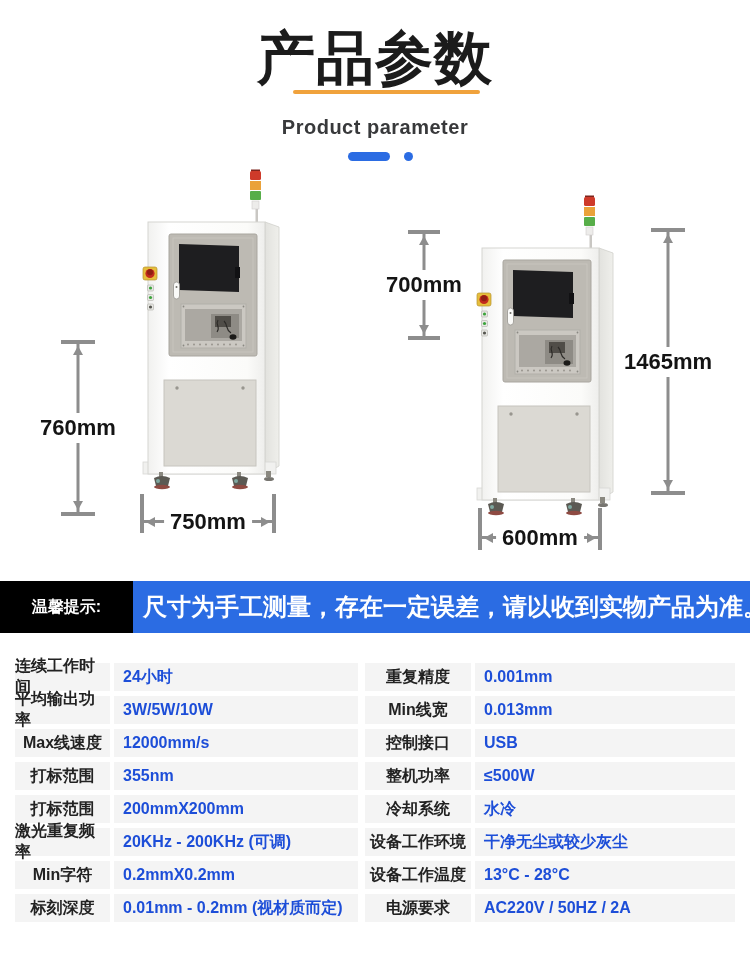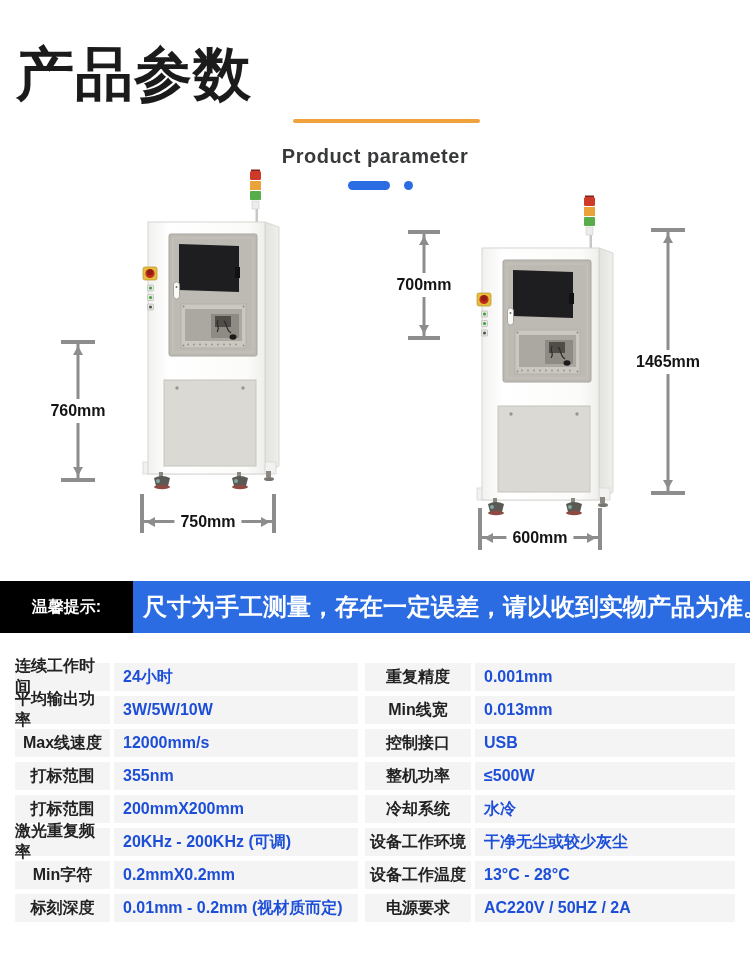--- a/index.html
+++ b/index.html
@@ -1,20 +1,20 @@
 <!DOCTYPE html>
 <html><head>
 <meta charset="utf-8">
 <style>
   html,body{margin:0;padding:0;background:#fff;}
   .page{position:relative;width:750px;height:957px;background:#ffffff;overflow:hidden;
         font-family:"Liberation Sans","DejaVu Sans",sans-serif;}
 
   
-  .page-title{margin:16px;padding-top:28px;text-align:left;font-size:58px;line-height:1.02;
+  .page-title{margin:0;padding-top:28px;text-align:center;font-size:58px;line-height:1.02;
               font-weight:900;color:#1b1b1b;letter-spacing:1px;}
   .title-underline{width:187px;height:4px;background:#f0a23c;border-radius:2px;
                    margin:3px auto 0;transform:translateX(11px);}
   .subtitle{margin-top:22px;text-align:center;font-size:20px;font-weight:700;color:#38393b;letter-spacing:.5px;}
   .accent-row{margin-top:13px;display:flex;justify-content:center;align-items:center;gap:14px;transform:translateX(5px);}
   .accent-dash{width:42px;height:9px;border-radius:5px;background:#2b6ce3;display:inline-block;}
   .accent-dot{width:9px;height:9px;border-radius:50%;background:#2b6ce3;display:inline-block;}
 
   
   .figure{position:absolute;left:0;top:0;width:750px;height:580px;}
@@ -23,33 +23,33 @@
   
   .vdim,.hdim{position:absolute;}
   .vdim .cap{position:absolute;left:0;right:0;height:4px;background:#8d8d8d;}
   .cap-t{top:0}.cap-b{bottom:0}
   .vline{position:absolute;left:50%;transform:translateX(-50%);width:3px;top:3px;bottom:3px;background:#8d8d8d;}
   .arr{position:absolute;width:0;height:0;}
   .arr-up{left:50%;top:6px;transform:translateX(-50%);
           border-left:5px solid transparent;border-right:5px solid transparent;border-bottom:9px solid #8d8d8d;}
   .arr-down{left:50%;bottom:6px;transform:translateX(-50%);
           border-left:5px solid transparent;border-right:5px solid transparent;border-top:9px solid #8d8d8d;}
-  .dim-label{position:absolute;background:#fff;color:#141414;font-size:16px;font-weight:700;
+  .dim-label{position:absolute;background:#fff;color:#141414;font-size:22px;font-weight:700;
              white-space:nowrap;line-height:1;}
   .vdim .dim-label{left:50%;top:50%;transform:translate(-50%,-50%);padding:4px 2px;}
   .hdim .cap{position:absolute;top:0;bottom:0;width:4px;background:#8d8d8d;}
   .cap-l{left:0}.cap-r{right:0}
   .hline{position:absolute;left:3px;right:3px;height:3px;top:var(--ly);background:#8d8d8d;}
   .arr-left{left:6px;top:calc(var(--ly) + 1.5px);transform:translateY(-50%);
             border-top:5px solid transparent;border-bottom:5px solid transparent;border-right:9px solid #8d8d8d;}
   .arr-right{right:6px;top:calc(var(--ly) + 1.5px);transform:translateY(-50%);
             border-top:5px solid transparent;border-bottom:5px solid transparent;border-left:9px solid #8d8d8d;}
   .hdim .dim-label{left:50%;top:calc(var(--ly) + 1.5px);transform:translate(-50%,-50%);padding:0 6px;}
 
-  #dim-left-h{left:61px;top:340px;width:34px;height:142px;}
+  #dim-left-h{left:61px;top:340px;width:34px;height:176px;}
   #dim-left-w{left:140px;top:494px;width:136px;height:39px;--ly:26px;}
   #dim-r-top{left:408px;top:230px;width:32px;height:110px;}
   #dim-r-total{left:651px;top:228px;width:34px;height:267px;}
   #dim-r-w{left:478px;top:508px;width:124px;height:42px;--ly:28px;}
 
   
   .tip-bar{position:absolute;top:581px;left:0;width:750px;height:52px;display:flex;}
   .tip-label{width:133px;flex:0 0 133px;background:#000;color:#fff;font-size:16px;font-weight:700;
              display:flex;align-items:center;justify-content:center;}
   .tip-text{flex:1;background:#2b6ce3;color:#fff;font-size:24px;font-weight:700;

